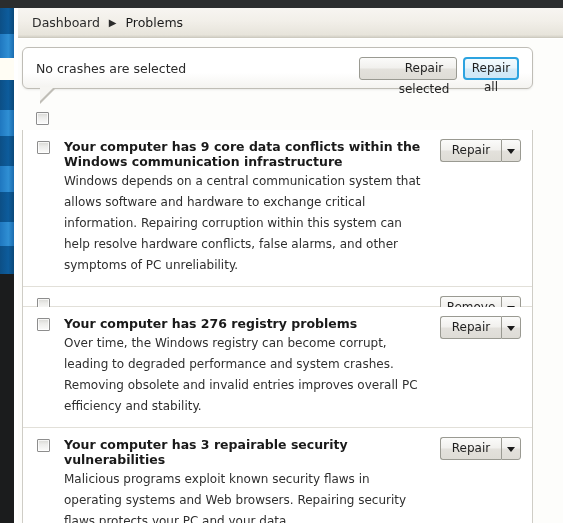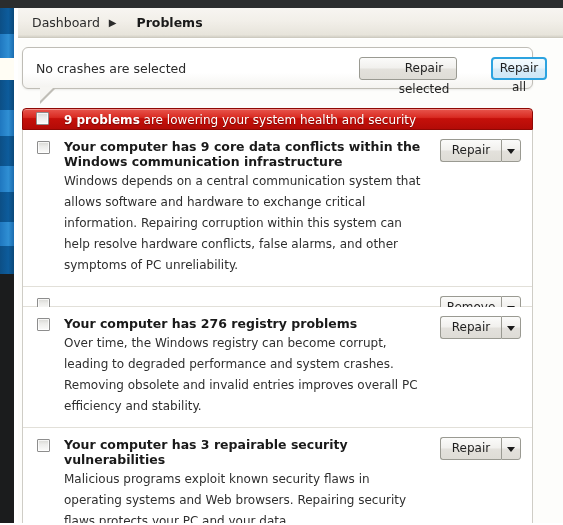--- a/index.html
+++ b/index.html
@@ -73,23 +73,22 @@
     color: #2b2b2b;
   }
   .crumb-sep {
     display: inline-block;
     margin: 0 5px;
     color: #2b2b2b;
     font-size: 10px;
     transform: translateY(-1px);
   }
   .crumb-current {
-    font-weight: bold;
+    font-weight: normal;
     color: #1a1a1a;
-    margin-left: 11px;
   }
 
   
   .content {
     position: absolute;
     left: 18px; top: 39px;
     width: 545px; height: 486px;
     background: #fdfdfb;
   }
 
@@ -142,21 +141,21 @@
     border-radius: 3px;
     background: linear-gradient(to bottom, #fbfbfa 0%, #f1f0ed 48%, #e3e1dc 52%, #dedcd6 100%);
     cursor: default;
   }
   .btn-repair-selected {
     left: 336px; top: 9px;
     width: 98px;
     padding-left: 32px;
   }
   .btn-repair-all {
-    left: 468px; top: 9px;
+    left: 440px; top: 9px;
     width: 56px;
     border: 2px solid #2ca3e0;
     border-radius: 4px;
     line-height: 19px;
     background: linear-gradient(to bottom, #f4fbfe 0%, #e6f4fc 48%, #d5ebf8 52%, #cfe7f6 100%);
   }
 
   
   .banner {
     position: absolute;
@@ -318,25 +317,20 @@
   <div class="content">
 
     <div class="callout">
       <div class="callout-text">No crashes are selected</div>
       <div class="btn btn-repair-selected">Repair selected</div>
       <div class="btn btn-repair-all">Repair all</div>
     </div>
     <div class="tail-outer"></div>
     <div class="tail-inner"></div>
 
-    <div class="banner">
-      <div class="banner-text">
-        <span class="banner-count">9 problems</span><span> are lowering your system health and security</span>
-      </div>
-    </div>
     <div class="cb cb-banner"></div>
 
     <div class="list" id="problem-list">
         <div class="row">
           <div class="cb row-cb"></div>
           <div class="row-body">
             <div class="row-title">Your computer has 9 core data conflicts within the Windows communication infrastructure</div>
             <div class="row-desc">Windows depends on a central communication system that allows software and hardware to exchange critical information. Repairing corruption within this system can help resolve hardware conflicts, false alarms, and other symptoms of PC unreliability.</div>
           </div>
           <div class="split-btn">

